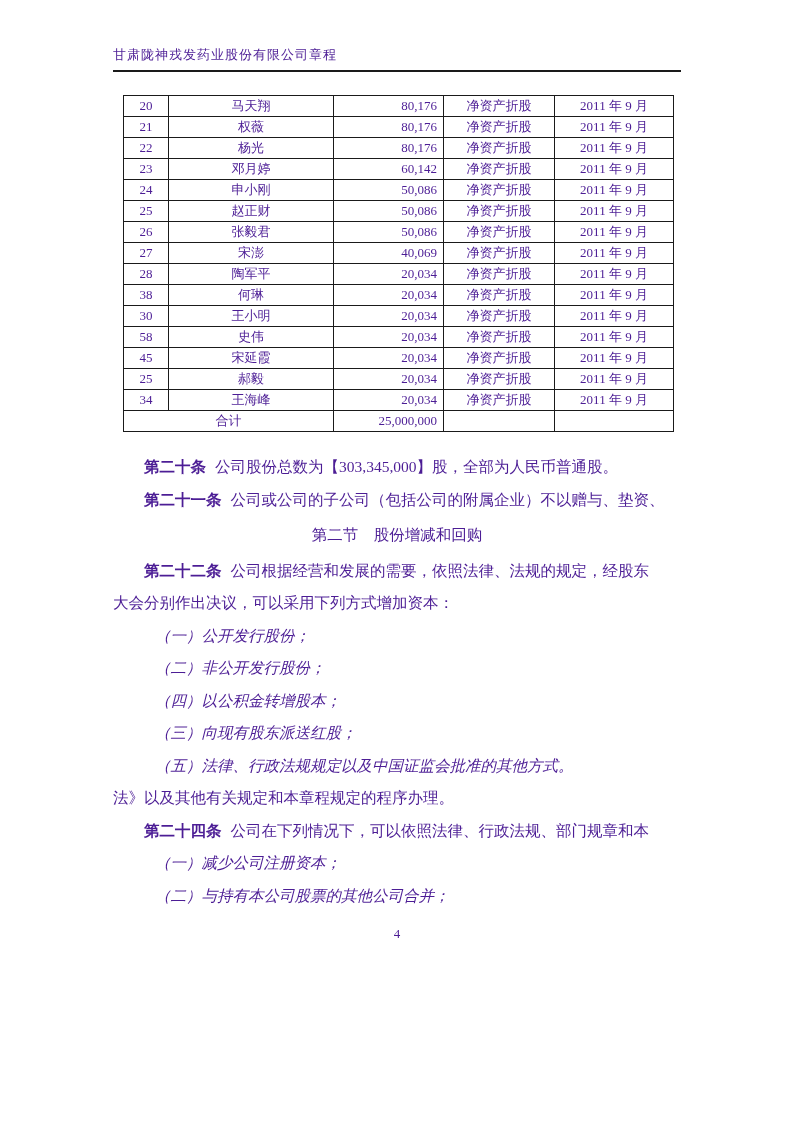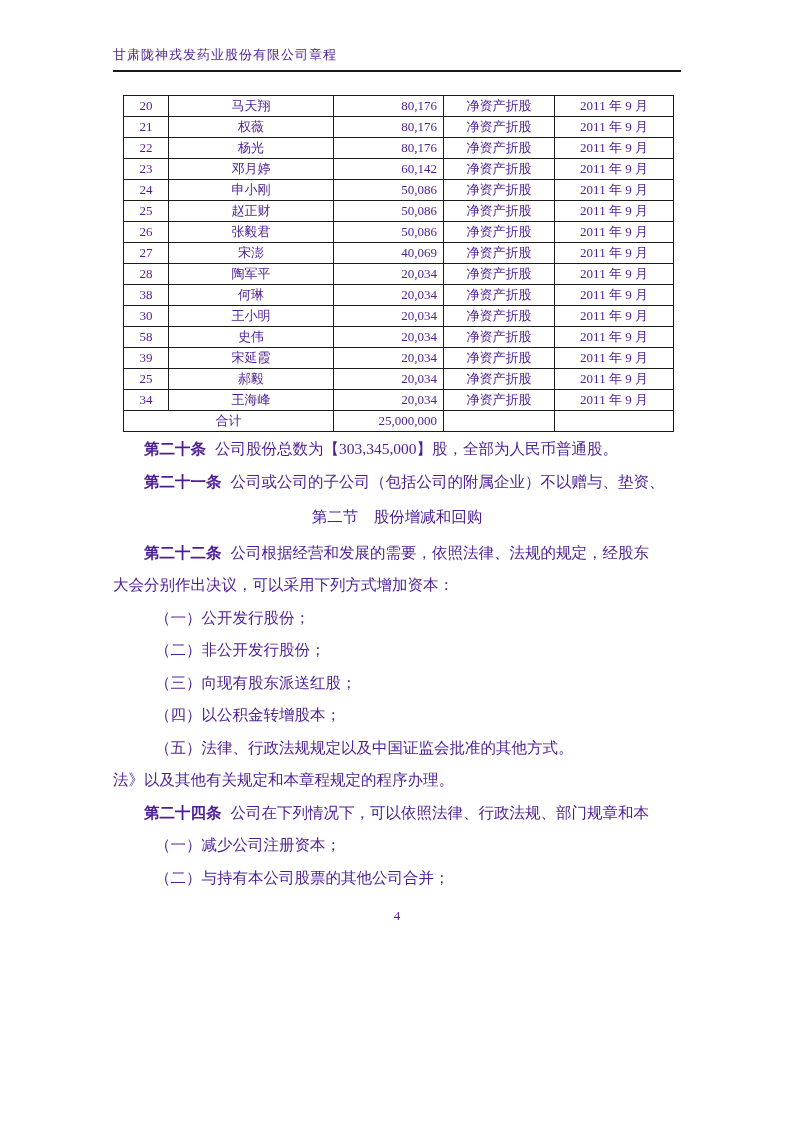--- a/index.html
+++ b/index.html
@@ -42,29 +42,29 @@
   table.shares td.shares-cell,
   table.shares td.total-shares-cell {
     text-align: right;
     padding-right: 6px;
   }
   col.c-no     { width: 45px; }
   col.c-name   { width: 165px; }
   col.c-shares { width: 110px; }
   col.c-method { width: 111px; }
   col.c-date   { width: 119px; }
-  .content { margin-top: 1px; }
+  .content { margin-top: 19px; }
   .line {
     font-size: 15.5px;
     line-height: 32.5px;
     white-space: nowrap;
   }
   .indent-0 { padding-left: 0; }
   .indent-1 { padding-left: 31px; }
-  .indent-2 { padding-left: 42px; }
+  .indent-2 { padding-left: 42px; font-style: italic; }
   .prefix { font-weight: bold; margin-right: 9px; }
   .section-heading {
     font-size: 15.5px;
     line-height: 32.5px;
     font-weight: normal;
     text-align: center;
     margin: 3px 0;
   }
   .footer {
     text-align: center;
@@ -168,21 +168,21 @@
           <td class="date-cell">2011 年 9 月</td>
         </tr>
         <tr>
           <td class="row-index-cell">58</td>
           <td class="name-cell">史伟</td>
           <td class="shares-cell">20,034</td>
           <td class="method-cell">净资产折股</td>
           <td class="date-cell">2011 年 9 月</td>
         </tr>
         <tr>
-          <td class="row-index-cell">39</td>
+          <td class="row-index-cell">45</td>
           <td class="name-cell">宋延霞</td>
           <td class="shares-cell">20,034</td>
           <td class="method-cell">净资产折股</td>
           <td class="date-cell">2011 年 9 月</td>
         </tr>
         <tr>
           <td class="row-index-cell">25</td>
           <td class="name-cell">郝毅</td>
           <td class="shares-cell">20,034</td>
           <td class="method-cell">净资产折股</td>
@@ -205,22 +205,22 @@
   </table>
 
   <div class="content">
       <div class="line indent-1"><span class="prefix">第二十条</span><span>公司股份总数为【303,345,000】股，全部为人民币普通股。</span></div>
       <div class="line indent-1"><span class="prefix">第二十一条</span><span>公司或公司的子公司（包括公司的附属企业）不以赠与、垫资、</span></div>
       <div class="section-heading">第二节　股份增减和回购</div>
       <div class="line indent-1"><span class="prefix">第二十二条</span><span>公司根据经营和发展的需要，依照法律、法规的规定，经股东</span></div>
       <div class="line indent-0"><span>大会分别作出决议，可以采用下列方式增加资本：</span></div>
       <div class="line indent-2"><span>（一）公开发行股份；</span></div>
       <div class="line indent-2"><span>（二）非公开发行股份；</span></div>
+      <div class="line indent-2"><span>（四）以公积金转增股本；</span></div>
       <div class="line indent-2"><span>（三）向现有股东派送红股；</span></div>
-      <div class="line indent-2"><span>（四）以公积金转增股本；</span></div>
       <div class="line indent-2"><span>（五）法律、行政法规规定以及中国证监会批准的其他方式。</span></div>
       <div class="line indent-0"><span>法》以及其他有关规定和本章程规定的程序办理。</span></div>
       <div class="line indent-1"><span class="prefix">第二十四条</span><span>公司在下列情况下，可以依照法律、行政法规、部门规章和本</span></div>
       <div class="line indent-2"><span>（一）减少公司注册资本；</span></div>
       <div class="line indent-2"><span>（二）与持有本公司股票的其他公司合并；</span></div>
     </div>
 
   <div class="footer">
     <span>4</span>
   </div>

